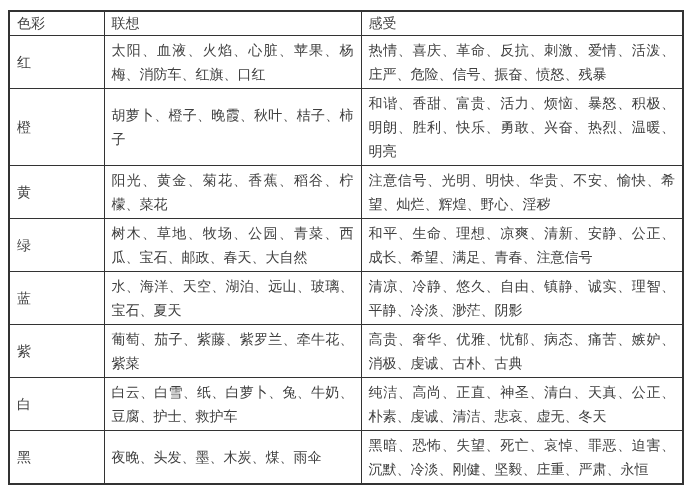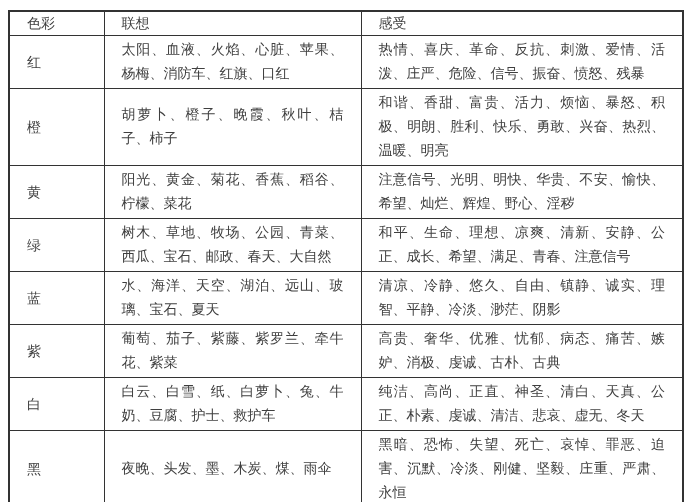--- a/index.html
+++ b/index.html
@@ -28,37 +28,36 @@
     color: #3f3f3f;
     font-size: 14px;
   }
   col.c-color  { width: 95px; }
   col.c-assoc  { width: 257px; }
   col.c-feel   { width: 322px; }
   th, td {
     border: 1px solid #333333;
     vertical-align: middle;
     font-weight: normal;
-    padding: 2px 17px;
+    padding: 2px 7px;
     background: #ffffff;
   }
   thead th {
     text-align: left;
     height: 19px;
     line-height: 19px;
   }
   td {
     line-height: 24px;
   }
   td.cell-color {
     text-align: left;
   }
   td.cell-assoc, td.cell-feel {
     text-align: justify;
-    font-family: Liberation Serif, serif;
   }
 </style>
 </head>
 <body>
 
 <div class="page">
   <table class="color-table">
     <colgroup>
       <col class="c-color">
       <col class="c-assoc">

